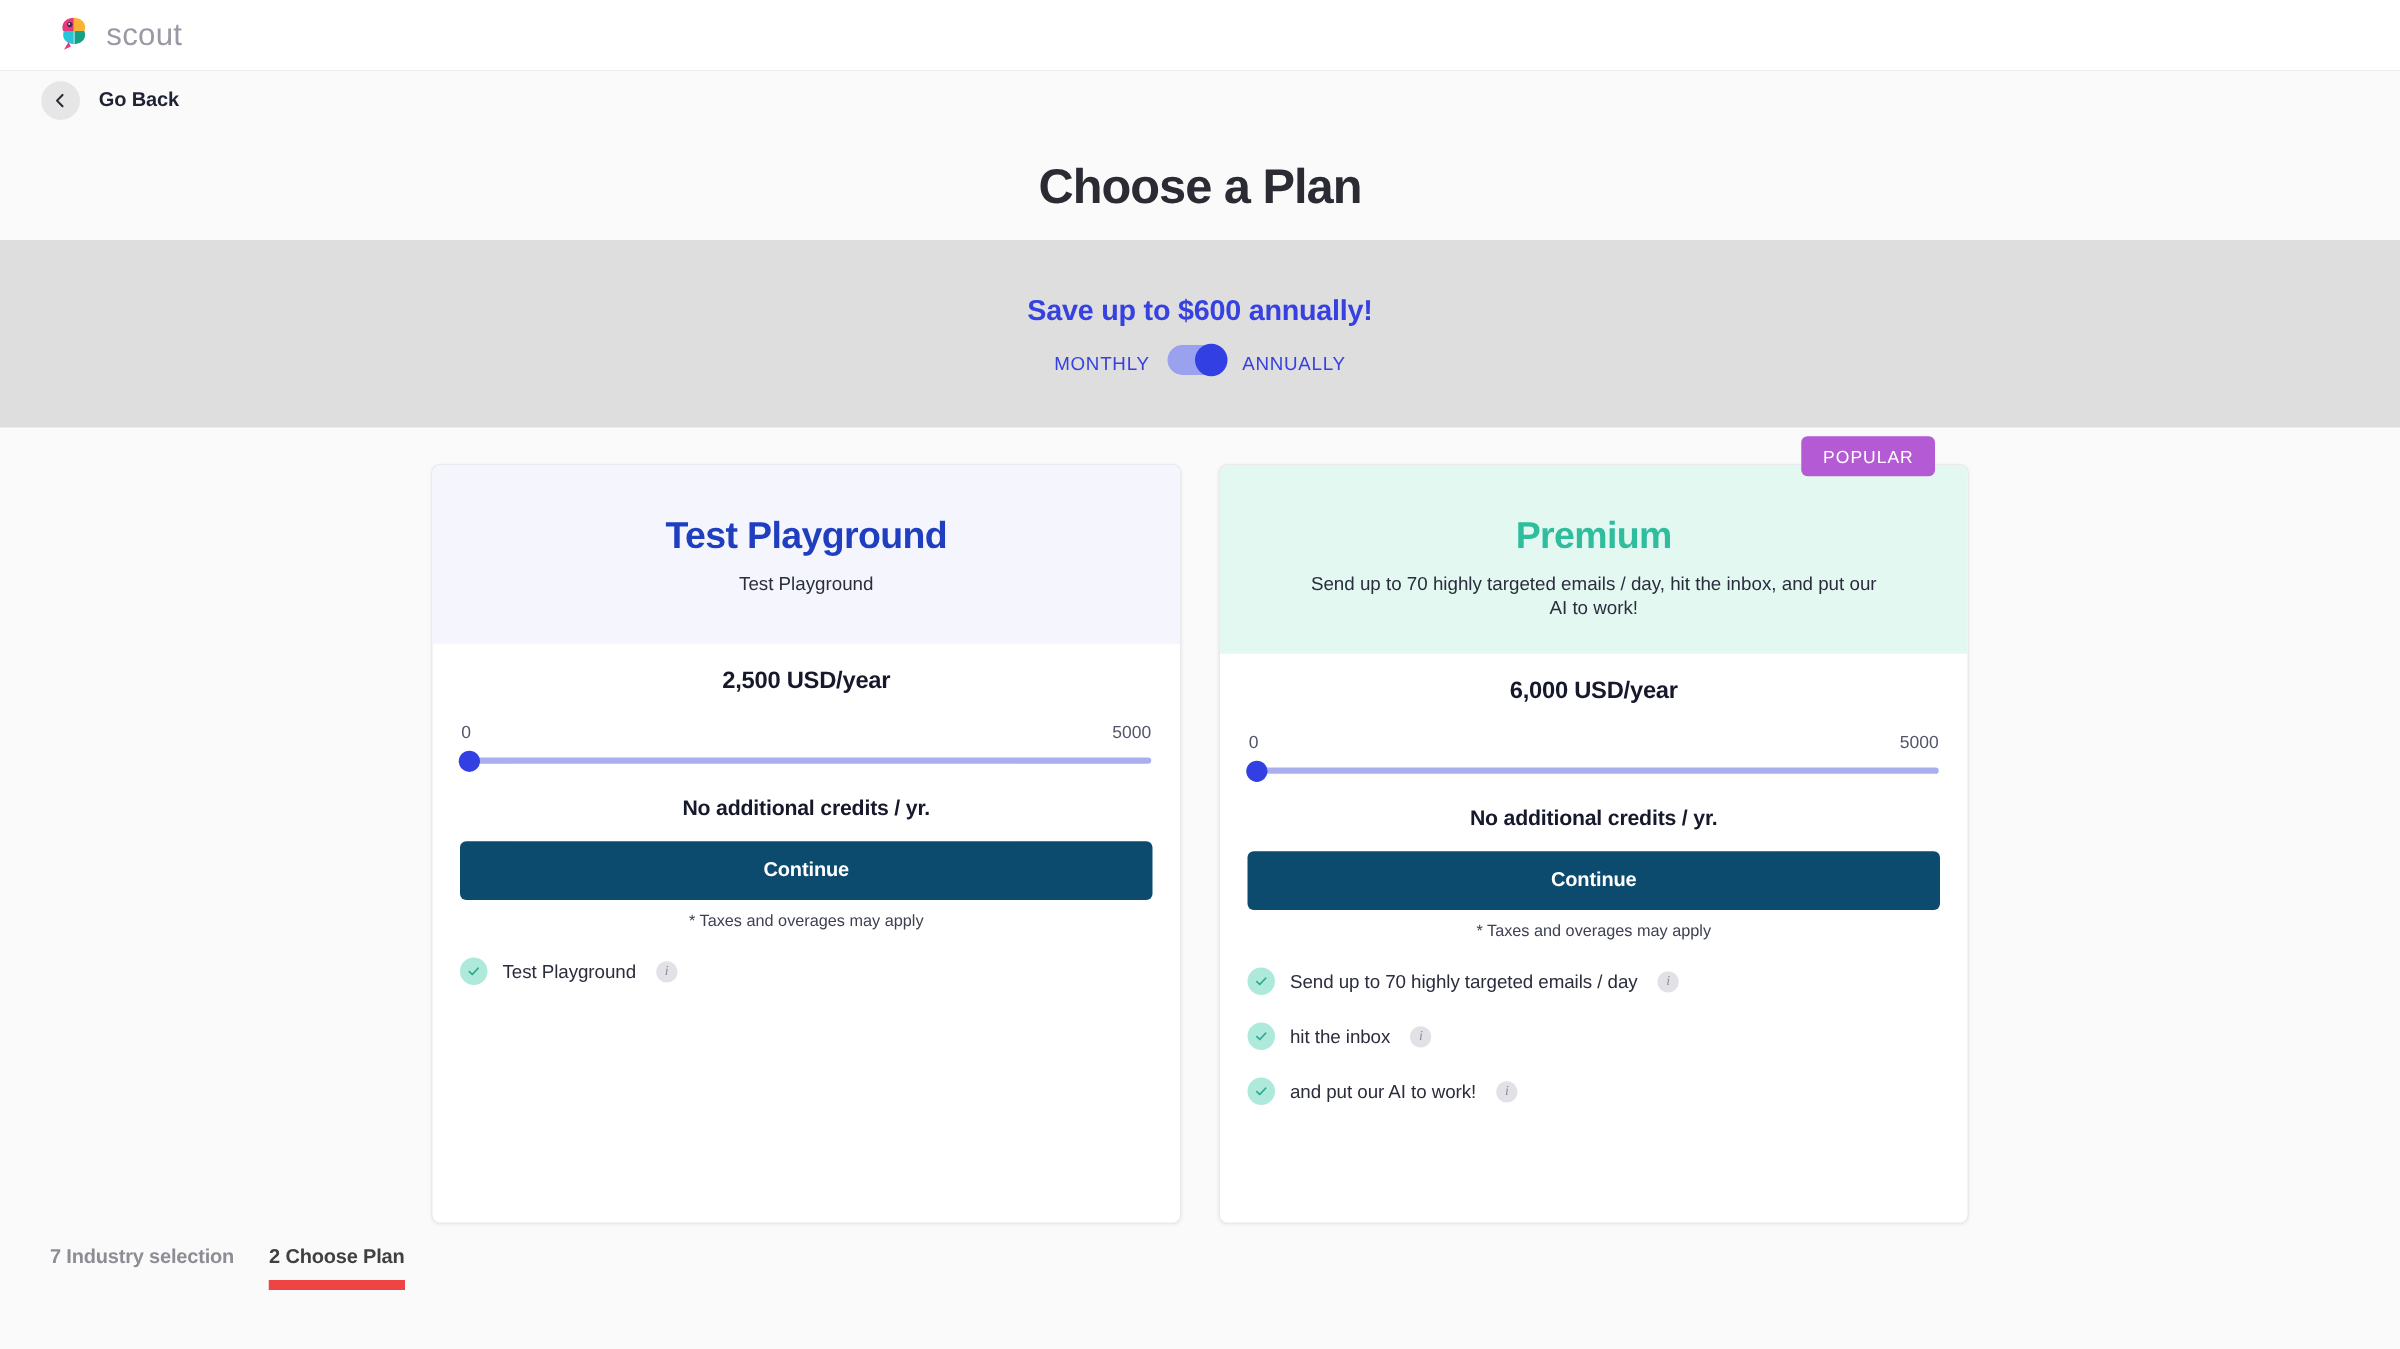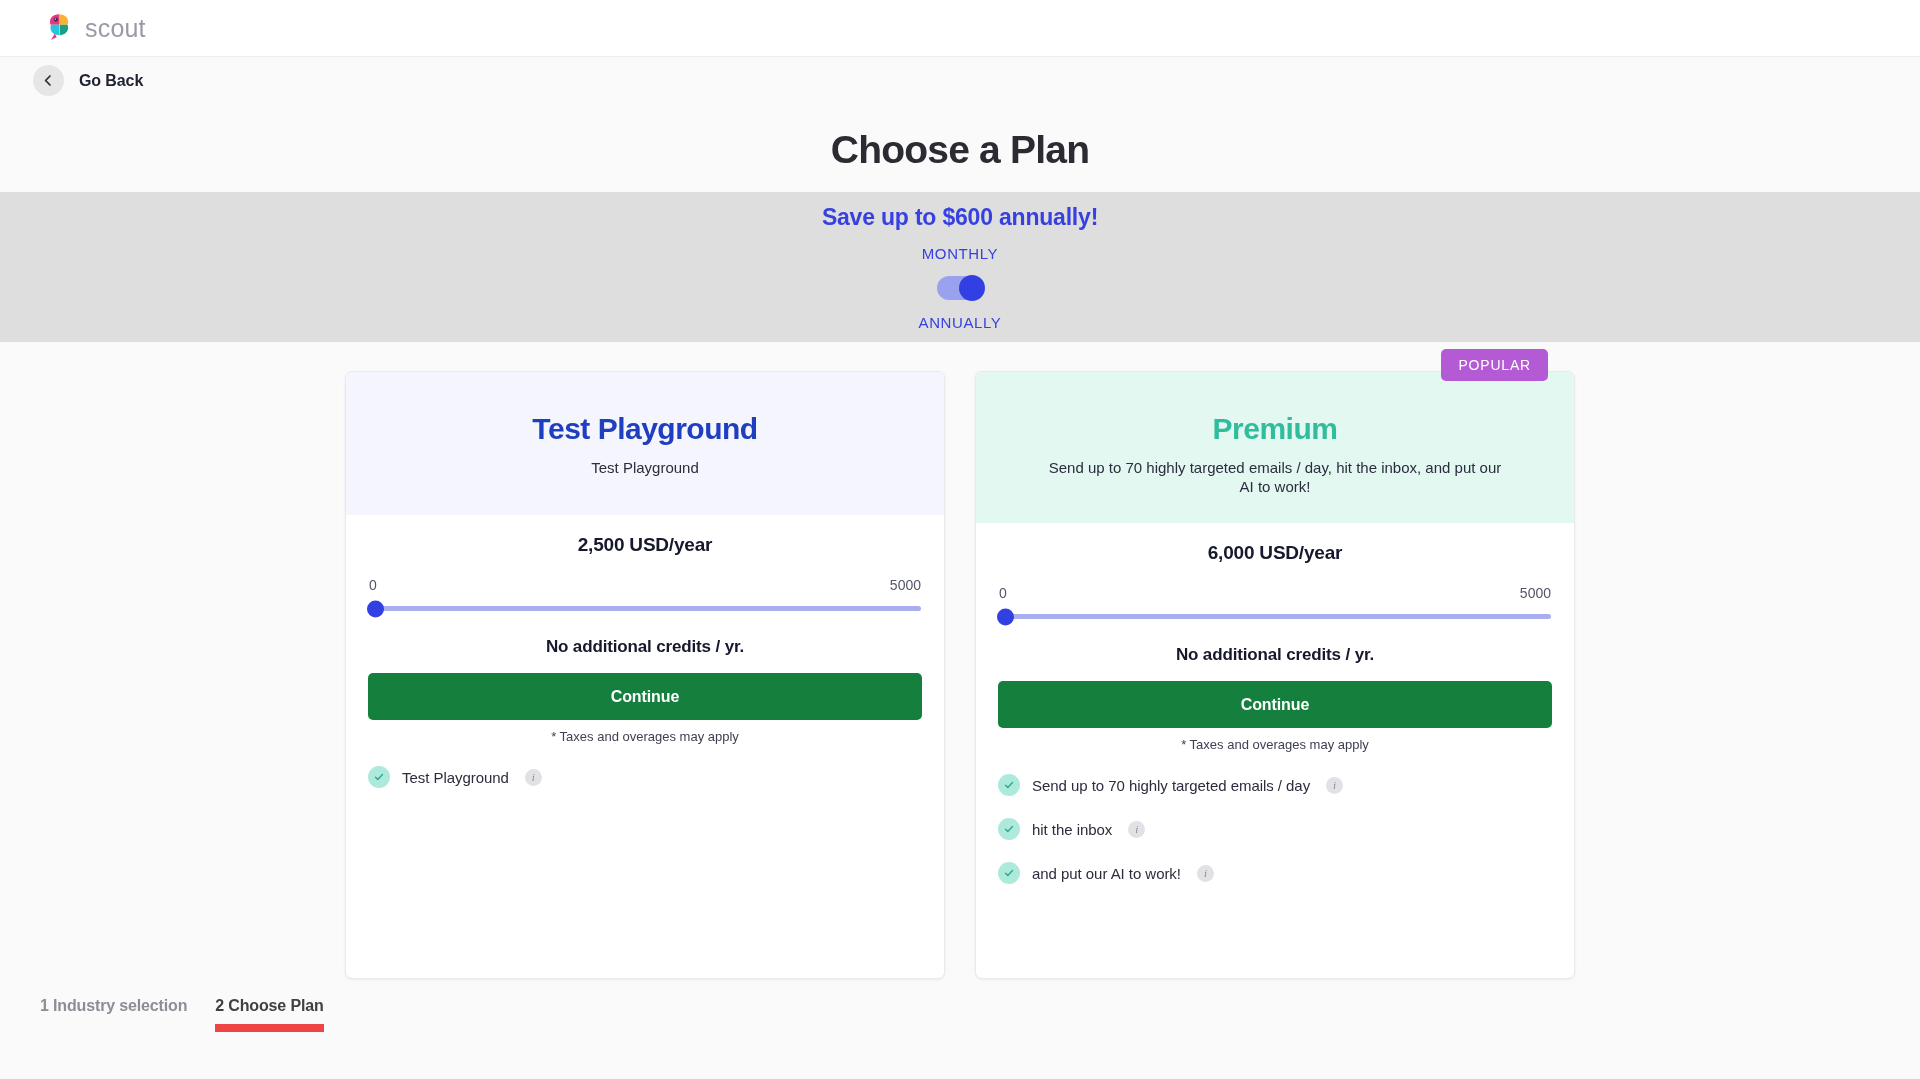--- a/index.html
+++ b/index.html
@@ -90,23 +90,22 @@
     gap: 14px;
   }
   .promo-head {
     font-size: 23px;
     font-weight: 700;
     color: #3741e0;
     letter-spacing: -0.2px;
   }
   .toggle-row {
     display: flex;
-    align-items: center;
+    align-items: flex-end;
     gap: 14px;
-    flex-direction: column;
   }
   .toggle-label {
     font-size: 15px;
     color: #3741e0;
     letter-spacing: 0.6px;
     font-weight: 400;
     cursor: pointer;
   }
   .switch {
     width: 46px; height: 24px;
@@ -233,21 +232,21 @@
     font-weight: 700;
     color: #16182b;
     margin-top: 26px;
     letter-spacing: -0.15px;
   }
 
   .continue-btn {
     margin-top: 16px;
     height: 47px;
     width: 100%;
-    background: #15803d;
+    background: #0c4a6e;
     border: none;
     border-radius: 5px;
     color: #ffffff;
     font-size: 16px;
     font-weight: 700;
     font-family: "Liberation Sans", sans-serif;
     cursor: pointer;
     letter-spacing: -0.1px;
   }
 
@@ -443,15 +442,15 @@
           <span class="feature-text">and put our AI to work!</span>
           <span class="info-dot">i</span>
         </div>
       </div>
     </div>
   </div>
 
 </div>
 
 <div class="steps">
-  <span class="step inactive">1 Industry selection</span>
+  <span class="step inactive">7 Industry selection</span>
   <span class="step active">2 Choose Plan</span>
 </div>
 
 </body></html>

